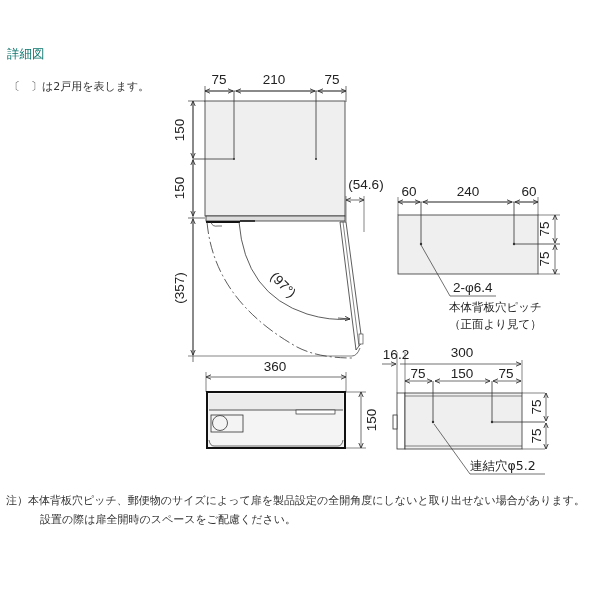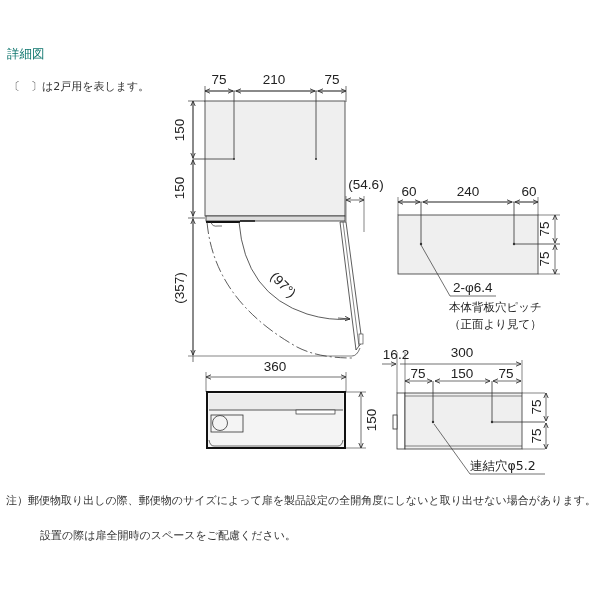--- a/index.html
+++ b/index.html
@@ -1,21 +1,21 @@
 <!DOCTYPE html>
 <html><head>
   <meta charset="utf-8">
   <style>
     html, body { margin: 0; padding: 0; background: #ffffff; }
     body { width: 600px; height: 600px; position: relative; overflow: hidden;
            font-family: "DejaVu Sans", sans-serif; color: #222; }
     .title { position: absolute; left: 7px; top: 46px; font-size: 12.5px; color: #0f766e; }
     .legend { position: absolute; left: 9px; top: 79px; font-size: 11px; color: #333; }
     .note1 { position: absolute; left: 6px; top: 493px; font-size: 11px; color: #333; white-space: nowrap; }
-    .note2 { position: absolute; left: 23px; top: 528px; font-size: 11px; color: #333; white-space: nowrap; padding-left: 17px; }
+    .note2 { position: absolute; left: 23px; top: 512px; font-size: 11px; color: #333; white-space: nowrap; padding-left: 17px; }
     svg { position: absolute; left: 0; top: 0; }
     svg text { font-family: "Liberation Sans", sans-serif; fill: #222; }
     .dim { font-size: 13.5px; }
     .jp { font-family: "DejaVu Sans", sans-serif; font-size: 11.5px; }
   </style>
 </head>
 <body>
 
 <div class="title">詳細図</div>
 <div class="legend">〔　〕は2戸用を表します。</div>
@@ -160,14 +160,14 @@
     <line x1="546" y1="393" x2="546" y2="421" stroke="#333" stroke-width="0.7" marker-start="url(#ar)" marker-end="url(#ar)"></line>
     <line x1="546" y1="423" x2="546" y2="449" stroke="#333" stroke-width="0.7" marker-start="url(#ar)" marker-end="url(#ar)"></line>
     <text class="dim" transform="translate(541,407) rotate(-90)" text-anchor="middle">75</text>
     <text class="dim" transform="translate(541,436) rotate(-90)" text-anchor="middle">75</text>
 
     <polyline points="434,424 470,474 545,474" fill="none" stroke="#333" stroke-width="0.7"></polyline>
     <text class="jp" x="470" y="470" style="font-size:12.5px">連結穴φ5.2</text>
   </g>
 </svg>
 
-<div class="note1">注）郵便物取り出しの際、郵便物のサイズによって扉を製品設定の全開角度にしないと取り出せない場合があります。</div>
+<div class="note1">注）本体背板穴ピッチ、郵便物のサイズによって扉を製品設定の全開角度にしないと取り出せない場合があります。</div>
 <div class="note2">設置の際は扉全開時のスペースをご配慮ください。</div>
 
 </body></html>

